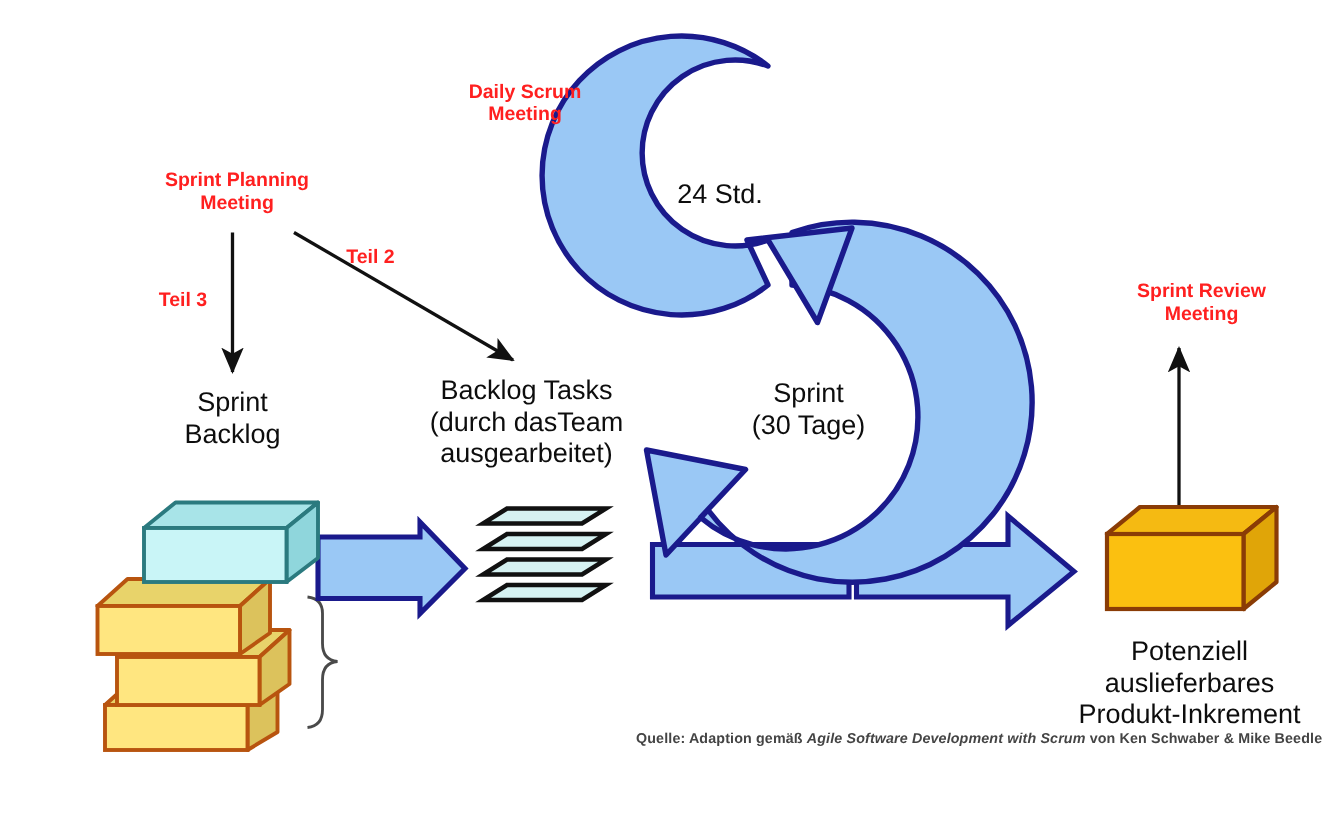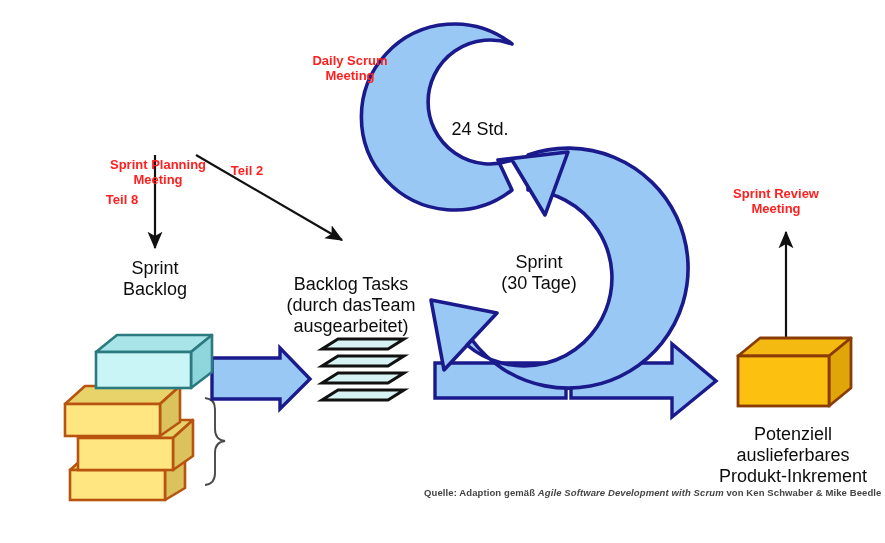--- a/index.html
+++ b/index.html
@@ -88,37 +88,37 @@
       <path d="M322,349 L388,349 L404,339 L338,339 Z" fill="#d6f2f2" stroke="#111" stroke-width="3"></path>
     </g>
 
     <g>
       <path d="M738,356 L829,356 L851,338 L760,338 Z" fill="#f5ba12" stroke="#8a3c06" stroke-width="2.8" stroke-linejoin="round"></path>
       <path d="M829,356 L851,338 L851,388 L829,406 Z" fill="#e0a508" stroke="#8a3c06" stroke-width="2.8" stroke-linejoin="round"></path>
       <rect x="738" y="356" width="91" height="50" fill="#fbc010" stroke="#8a3c06" stroke-width="2.8"></rect>
     </g>
   </svg>
 
-  <div class="lbl red" style="left:78px;top:112px;width:160px;margin-top:45px;">Sprint Planning
+  <div class="lbl red" style="left:78px;top:112px;width:160px;">Sprint Planning
 Meeting</div>
 
-  <div class="lbl red" style="left:90px;top:192px;width:64px;">Teil 8</div>
+  <div class="lbl red" style="left:90px;top:192px;width:64px;">Teil 3</div>
 
   <div class="lbl red" style="left:215px;top:163px;width:64px;text-align:center;">Teil 2</div>
 
   <div class="lbl red" style="left:276px;top:53px;width:148px;">Daily Scrum
 Meeting</div>
 
-  <div class="lbl red" style="left:699px;top:186px;width:154px;">Sprint Review
+  <div class="lbl red" style="left:724px;top:186px;width:154px;">Sprint Review
 Meeting</div>
 
   <div class="lbl blk" style="left:96px;top:258px;width:118px;">Sprint
 Backlog</div>
 
-  <div class="lbl blk" style="left:258px;top:250px;width:186px;margin-top:24px;">Backlog Tasks
+  <div class="lbl blk" style="left:258px;top:250px;width:186px;">Backlog Tasks
 (durch dasTeam
 ausgearbeitet)</div>
 
 
   <div class="lbl blk" style="left:427px;top:119px;width:106px;">24 Std.</div>
 
   <div class="lbl blk" style="left:473px;top:252px;width:132px;">Sprint
 (30 Tage)</div>
 
   <div class="lbl blk" style="left:695px;top:424px;width:196px;">Potenziell

